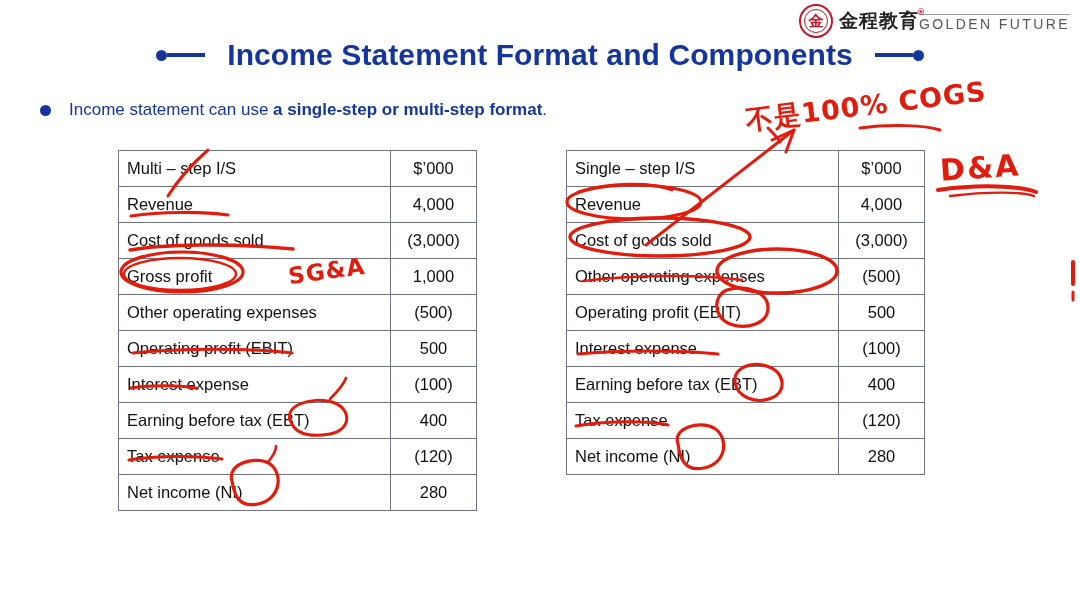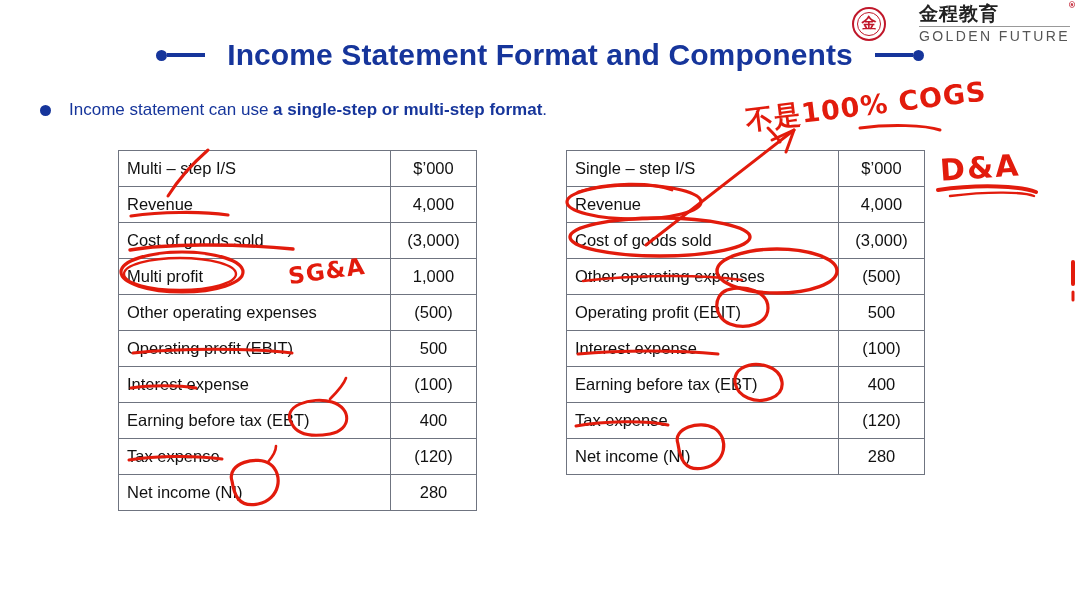--- a/index.html
+++ b/index.html
@@ -9,21 +9,21 @@
     font-family:"Liberation Sans", sans-serif;
   }
   #slide{position:absolute;inset:0;}
 
   
   .logo{position:absolute;right:10px;top:4px;display:flex;align-items:center;gap:6px;}
   .seal{width:30px;height:30px;border-radius:50%;border:2.5px solid #c0172a;
         position:relative;display:flex;align-items:center;justify-content:center;}
   .seal::before{content:"";position:absolute;inset:3px;border-radius:50%;border:1px solid #c0172a;}
   .seal-glyph{font-size:15px;color:#c0172a;font-weight:bold;font-family:"DejaVu Serif",serif;line-height:1;}
-  .logo-text{display:flex;flex-direction:column;line-height:1;margin-left:27px;}
+  .logo-text{display:flex;flex-direction:row;line-height:1;}
   .logo-cn{font-size:19px;font-weight:bold;color:#222;letter-spacing:1px;font-family:"DejaVu Sans",sans-serif;position:relative;}
   .logo-cn sup{font-size:8px;color:#c0172a;position:absolute;top:-2px;right:-7px;}
   .logo-en{font-size:14px;color:#555;letter-spacing:2.4px;margin-top:3px;border-top:1px solid #999;padding-top:2px;font-family:"Liberation Sans",sans-serif;}
 
   
   .title-wrap{position:absolute;left:0;right:0;top:38px;display:flex;align-items:center;justify-content:center;gap:22px;}
   .pin{display:flex;align-items:center;}
   .pin .dot{width:11px;height:11px;border-radius:50%;background:#16359b;}
   .pin .bar{width:38px;height:4px;background:#16359b;}
   .pin.right{flex-direction:row;}
@@ -97,21 +97,21 @@
         </tr>
         <tr class="bold">
           <td>Revenue</td>
           <td class="num">4,000</td>
         </tr>
         <tr class="bold">
           <td>Cost of goods sold</td>
           <td class="num">(3,000)</td>
         </tr>
         <tr>
-          <td>Multi profit</td>
+          <td>Gross profit</td>
           <td class="num">1,000</td>
         </tr>
         <tr class="bold">
           <td>Other operating expenses</td>
           <td class="num">(500)</td>
         </tr>
         <tr>
           <td>Operating profit (EBIT)</td>
           <td class="num">500</td>
         </tr>

